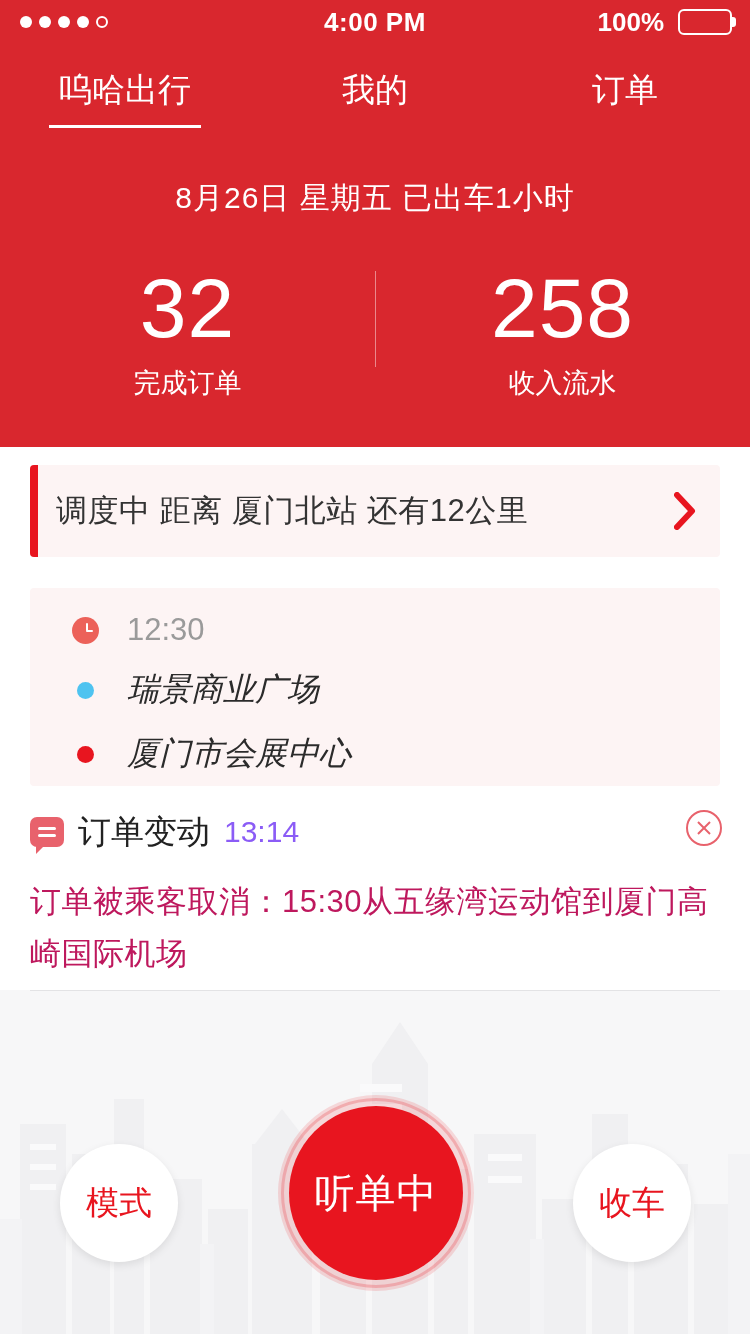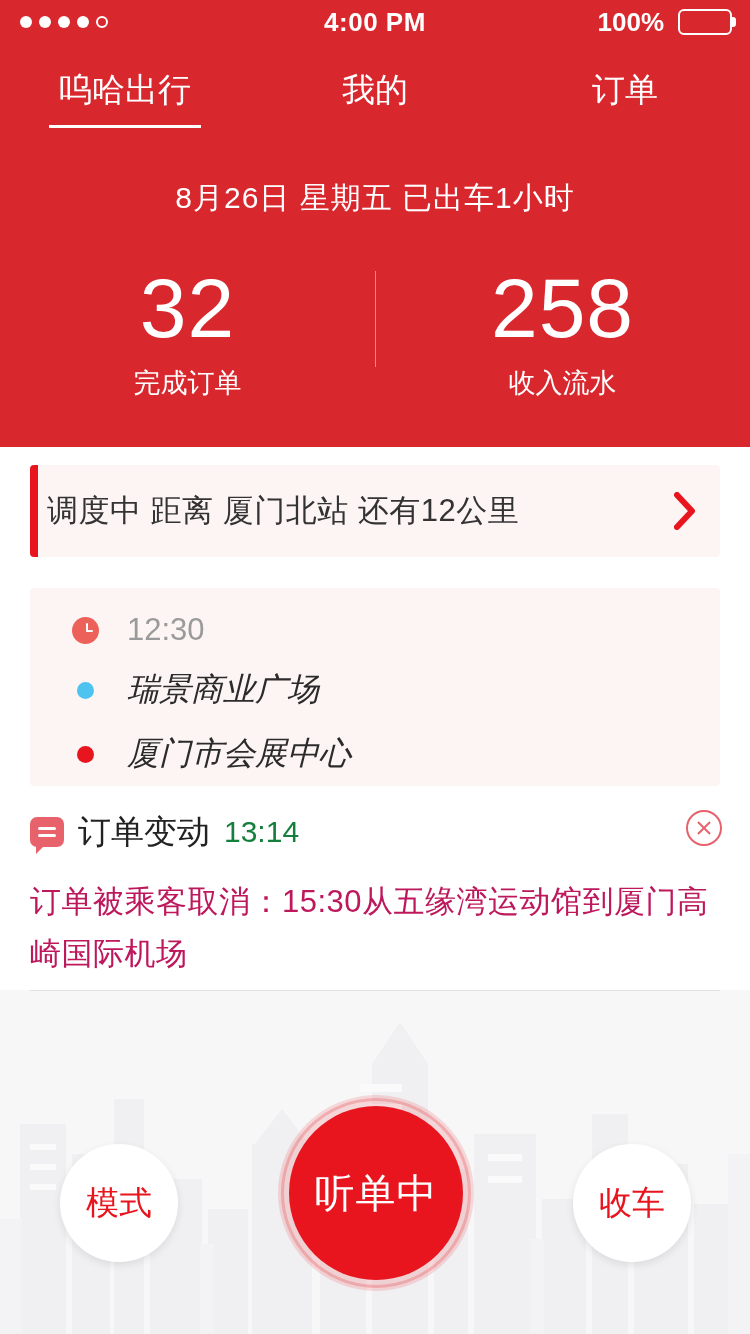--- a/index.html
+++ b/index.html
@@ -79,21 +79,21 @@
   
   .dispatch {
     position:absolute; left:30px; top:465px; width:690px; height:92px;
     background:#FDF4F4; border-radius:4px; display:flex; align-items:center;
   }
   .dispatch-bar {
     width:8px; height:92px; background:#E8151F; border-radius:4px 0 0 4px;
     flex:0 0 8px;
   }
   .dispatch-text {
-    flex:1; padding-left:9px; font-size:31px; color:#333;
+    flex:1; padding-left:18px; font-size:31px; color:#333;
     letter-spacing:0.5px;
   }
   .dispatch-chevron {
     width:70px; display:flex; align-items:center; justify-content:center;
   }
 
   
   .trip-card {
     position:absolute; left:30px; top:588px; width:690px; height:198px;
     background:#FDF4F4; border-radius:4px; padding:24px 0 0 42px;text-align:center;
@@ -130,21 +130,21 @@
     width:0; height:0; border-left:8px solid #E8626C;
     border-bottom:8px solid transparent;
   }
   .bubble-line {
     position:absolute; left:8px; width:18px; height:3px; background:#fff;
     border-radius:2px;
   }
   .bubble-line.l1 { top:10px; }
   .bubble-line.l2 { top:17px; }
   .notif-title { margin-left:14px; font-size:33px; color:#222; }
-  .notif-time { margin-left:14px; font-size:30px; color:#15803d; }
+  .notif-time { margin-left:14px; font-size:30px; color:#8b5cf6; }
   .close-btn {
     position:absolute; right:0; top:2px;
     width:36px; height:36px; border:2px solid #E8626C; border-radius:50%;
   }
   .close-btn::before, .close-btn::after {
     content:""; position:absolute; left:50%; top:50%;
     width:17px; height:2px; background:#E8626C;
   }
   .close-btn::before { transform:translate(-50%,-50%) rotate(45deg); }
   .close-btn::after  { transform:translate(-50%,-50%) rotate(-45deg); }

